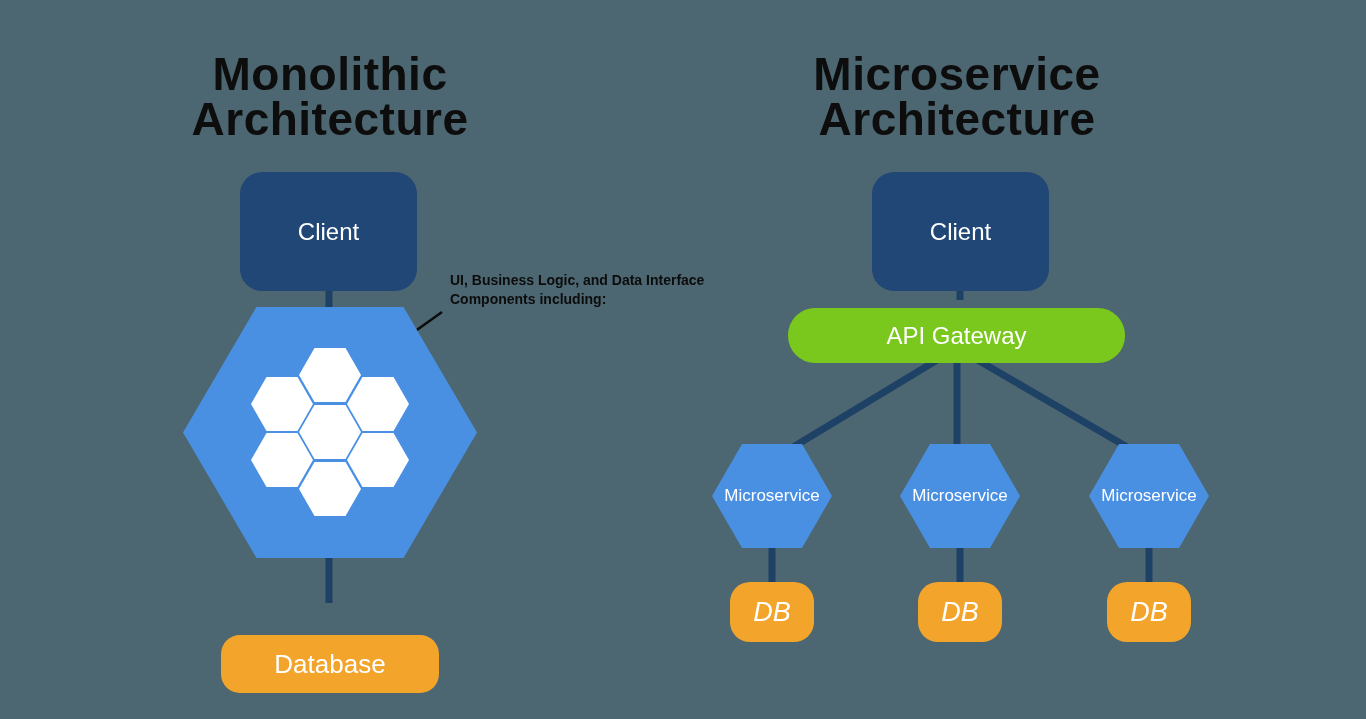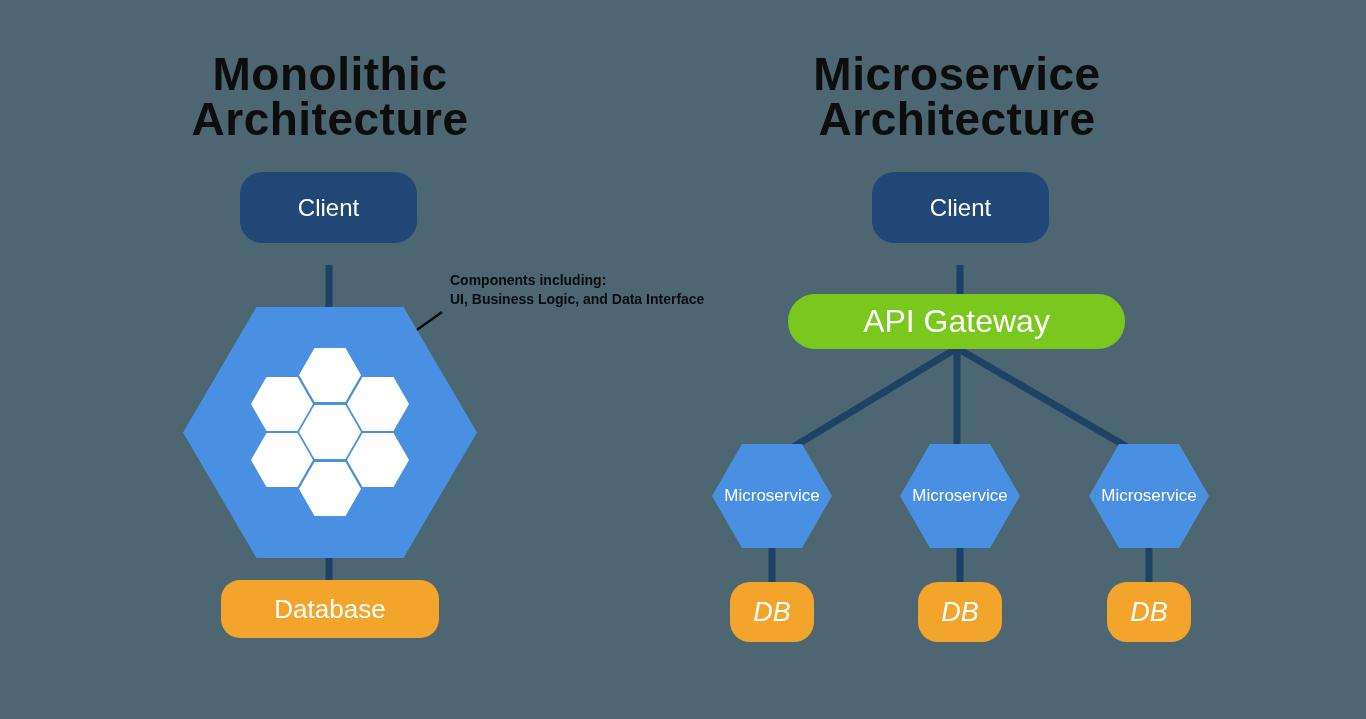--- a/index.html
+++ b/index.html
@@ -46,34 +46,34 @@
 
   .node {
     position: absolute;
     display: flex;
     align-items: center;
     justify-content: center;
     color: var(--light);
   }
 
   .client-box {
-    width: 177px; height: 71px;
+    width: 177px; height: 119px;
     background: var(--navy);
     border-radius: 22px;
     font-size: 24px;
   }
   .client-left  { left: 240px; top: 172px; }
   .client-right { left: 872px; top: 172px; }
 
   .gateway-box {
-    left: 788px; top: 294px;
+    left: 788px; top: 308px;
     width: 337px; height: 55px;
     background: var(--green);
     border-radius: 27px;
-    font-size: 32px;
+    font-size: 24px;
   }
 
   .hex {
     clip-path: polygon(25% 0%, 75% 0%, 100% 50%, 75% 100%, 25% 100%, 0% 50%);
     background: var(--blue);
   }
   .big-hex {
     position: absolute;
     left: 183px; top: 307px;
     width: 294px; height: 251px;
@@ -95,21 +95,21 @@
   .micro-hex {
     width: 120px; height: 104px;
     top: 444px;
     font-size: 17px;
   }
   .micro-1 { left: 712px;  }
   .micro-2 { left: 900px;  }
   .micro-3 { left: 1089px; }
 
   .database-box {
-    left: 221px; top: 580px;
+    left: 221px; top: 635px;
     width: 218px; height: 58px;
     background: var(--orange);
     border-radius: 19px;
     font-size: 26px;
   }
 
   .db-box {
     width: 84px; height: 60px;
     top: 582px;
     background: var(--orange);
@@ -166,22 +166,22 @@
     <div class="small-hex sh-1"></div>
     <div class="small-hex sh-2"></div>
     <div class="small-hex sh-3"></div>
     <div class="small-hex sh-4"></div>
     <div class="small-hex sh-5"></div>
     <div class="small-hex sh-6"></div>
     <div class="small-hex sh-7"></div>
   </div>
 
   <div class="annotation">
+    <div>UI, Business Logic, and Data Interface</div>
     <div>Components including:</div>
-    <div>UI, Business Logic, and Data Interface</div>
   </div>
 
   <div class="node database-box">
     <span>Database</span>
   </div>
 
   <div class="diagram-title title-right">
     <div>Microservice</div>
     <div>Architecture</div>
   </div>

